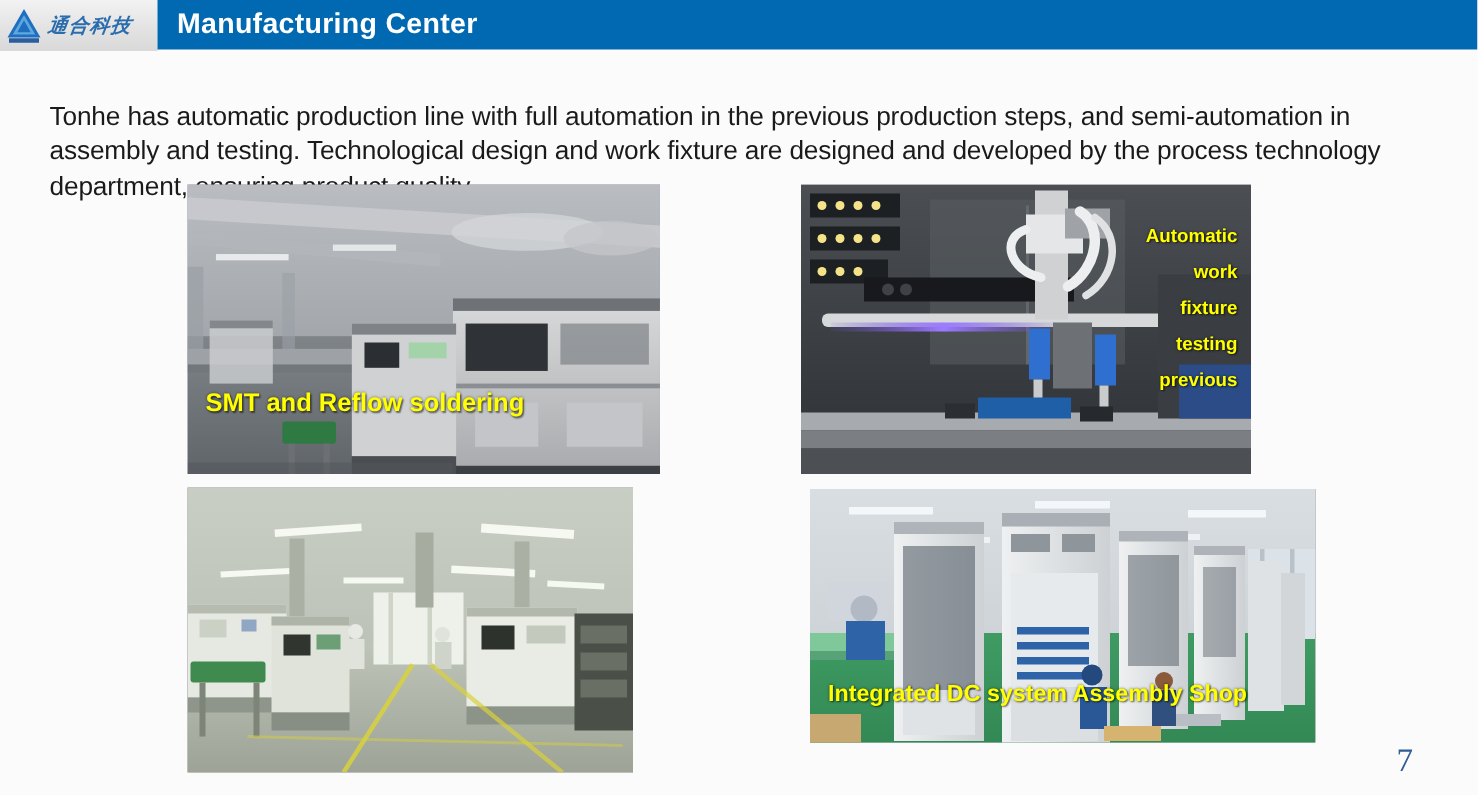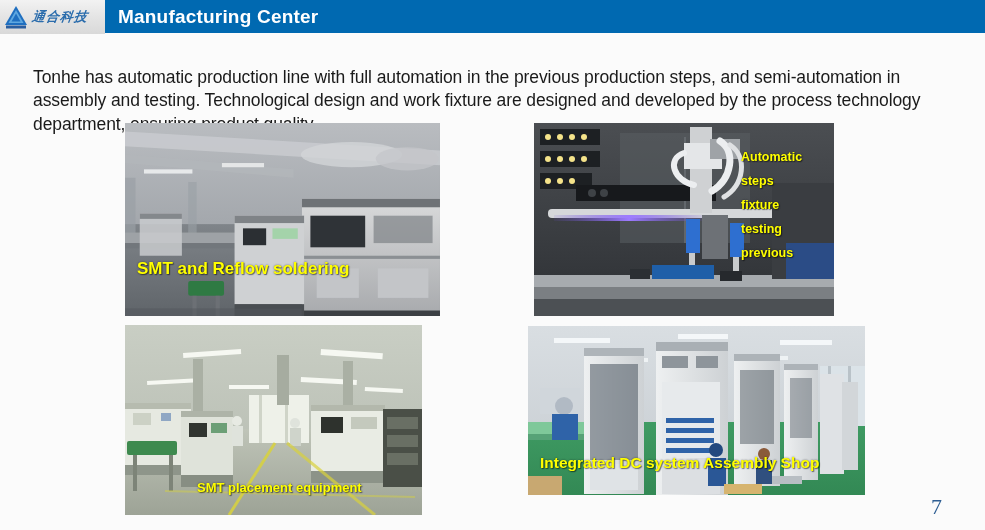--- a/index.html
+++ b/index.html
@@ -113,37 +113,37 @@
   
   #photo-spraying {
     left: 534px; top: 123px;
     width: 300px; height: 193px;
   }
   #photo-spraying .caption {
     right: 9px; top: 22px;
     width: 84px;
     font-size: 12.5px;
     line-height: 24px;
-    text-align: left;
+    text-align: right;
   }
 
   
   #photo-smt-placement {
     left: 125px; top: 325px;
     width: 297px; height: 190px;
   }
   #photo-smt-placement .caption {
     left: 72px; bottom: 20px;
     font-size: 13px;
     white-space: nowrap;
   }
 
   
   #photo-dc-assembly {
-    left: 528px; top: 326px;
+    left: 540px; top: 326px;
     width: 337px; height: 169px;
   }
   #photo-dc-assembly .caption {
     left: 12px; bottom: 22px;
     width: 280px;
     font-size: 15.5px;
     line-height: 21px;
   }
 
   
@@ -304,21 +304,21 @@
     <rect x="0" y="176" width="300" height="17" fill="#4c5054"></rect>
     <rect x="118" y="142" width="62" height="14" fill="#1f5fa8"></rect>
     <rect x="96" y="146" width="20" height="10" fill="#2b2f33"></rect>
     <rect x="186" y="148" width="22" height="10" fill="#26292d"></rect>
 
     <rect x="238" y="60" width="62" height="96" fill="#3a3d41"></rect>
     <rect x="252" y="120" width="48" height="36" fill="#2b4c86"></rect>
   </svg>
   <div class="caption">
     <div>Automatic</div>
-    <div>steps</div>
+    <div>work</div>
     <div>fixture</div>
     <div>testing</div>
     <div>previous</div>
   </div>
 </div>
 
 <div class="photo" id="photo-smt-placement">
   <svg class="scene" viewBox="0 0 297 190" preserveAspectRatio="none">
     <defs>
       <linearGradient id="p3ceil" x1="0" y1="0" x2="0" y2="1">
@@ -379,21 +379,20 @@
 
     <rect x="258" y="84" width="39" height="78" fill="#4a4f47"></rect>
     <rect x="262" y="92" width="31" height="12" fill="#696f64"></rect>
     <rect x="262" y="110" width="31" height="12" fill="#696f64"></rect>
     <rect x="262" y="128" width="31" height="12" fill="#696f64"></rect>
 
     <path d="M150 118 L104 190" stroke="#d8d23c" stroke-width="3" opacity=".85" fill="none"></path>
     <path d="M162 118 L250 190" stroke="#d8d23c" stroke-width="3" opacity=".7" fill="none"></path>
     <path d="M40 166 L290 172" stroke="#d8d23c" stroke-width="2" opacity=".45" fill="none"></path>
   </svg>
-  <div class="caption">SMT placement equipment</div>
 </div>
 
 <div class="photo" id="photo-dc-assembly">
   <svg class="scene" viewBox="0 0 337 191" preserveAspectRatio="none">
     <defs>
       <linearGradient id="p4ceil" x1="0" y1="0" x2="0" y2="1">
         <stop offset="0" stop-color="#d9dee2"></stop>
           <stop offset="1" stop-color="#c3c9ce"></stop>
       </linearGradient>
       <linearGradient id="p4floor" x1="0" y1="0" x2="0" y2="1">

